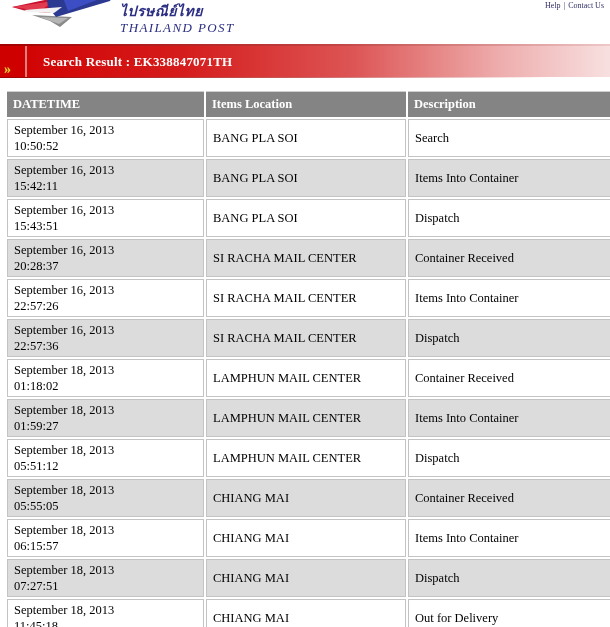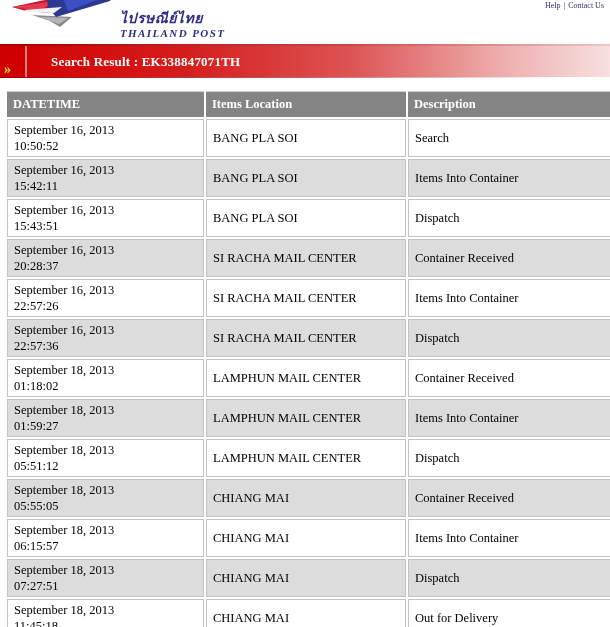--- a/index.html
+++ b/index.html
@@ -15,39 +15,39 @@
     --back-green:#82be5a;
     --logo-navy:#2b2e83;
   }
   *{margin:0;padding:0;box-sizing:border-box;}
   html,body{width:610px;height:627px;overflow:hidden;background:#ffffff;
     font-family:"Liberation Serif","DejaVu Serif",serif;}
   
   .top-header{position:relative;height:44px;width:100%;}
   .logo-wrap{position:absolute;left:10px;top:-7px;display:flex;align-items:flex-start;}
   .logo-bird{width:106px;height:38px;overflow:hidden;}
-  .logo-text{margin-left:4px;margin-top:19px;color:var(--logo-navy);font-style:italic;line-height:1;}
+  .logo-text{margin-left:4px;margin-top:12px;color:var(--logo-navy);font-style:italic;line-height:1;}
   .logo-thai{font-size:14px;font-weight:bold;letter-spacing:.5px;}
-  .logo-eng{font-size:11px;font-weight:bold;letter-spacing:1.4px;margin-top:2px;}
+  .logo-eng{font-size:13px;font-weight:normal;letter-spacing:1.4px;margin-top:2px;}
   .top-links{position:absolute;top:1px;right:6px;font-size:8px;color:var(--link-navy);
     font-family:"Liberation Serif",serif;}
   .top-links a{color:var(--link-navy);text-decoration:none;cursor:pointer;}
   .top-links .sep{margin:0 3px;}
   
   .banner-top-line{height:2px;width:100%;
     background:linear-gradient(to right,#a30000 0%,#c24444 55%,#eec8c8 100%);}
   .banner{position:relative;height:31px;width:100%;display:flex;align-items:center;
     background:linear-gradient(to right,var(--banner-red) 0%,#d51c1c 30%,#dd5555 58%,#eeadad 82%,var(--banner-fade) 100%);}
   .banner::after{content:"";position:absolute;left:0;bottom:-1px;height:1px;width:100%;
     background:linear-gradient(to right,#9e0000 0%,#c86060 50%,rgba(238,200,200,0) 90%);}
   .banner-icon-box{position:relative;width:27px;height:100%;flex:0 0 27px;
     background:var(--icon-box-red);border-right:2px solid #e87f7f;}
   .banner-chevron{position:absolute;left:4px;bottom:0px;color:var(--chevron-yellow);
     font-weight:bold;font-size:14px;line-height:14px;text-shadow:0 0 1px #8a5a00;}
-  .banner-title{color:#ffffff;font-weight:bold;font-size:13px;padding-left:24px;letter-spacing:.2px;}
+  .banner-title{color:#ffffff;font-weight:bold;font-size:13px;padding-left:16px;letter-spacing:.2px;}
   
   .table-wrap{margin:12px 5px 0 5px;}
   table{width:600px;table-layout:fixed;border-collapse:separate;border-spacing:2px;}
   th{background:var(--header-gray);color:#ffffff;text-align:left;font-weight:bold;
     font-size:12.5px;padding:5px 6px;height:26px;border-top:1px solid #cfcfcf;}
   td{border:1px solid var(--cell-border);font-size:12.5px;color:#000000;
     padding:2px 6px;vertical-align:middle;height:34px;background:#ffffff;}
   tr.alt td{background:var(--alt-row-gray);}
   .dt-line{line-height:16px;}
 </style>

